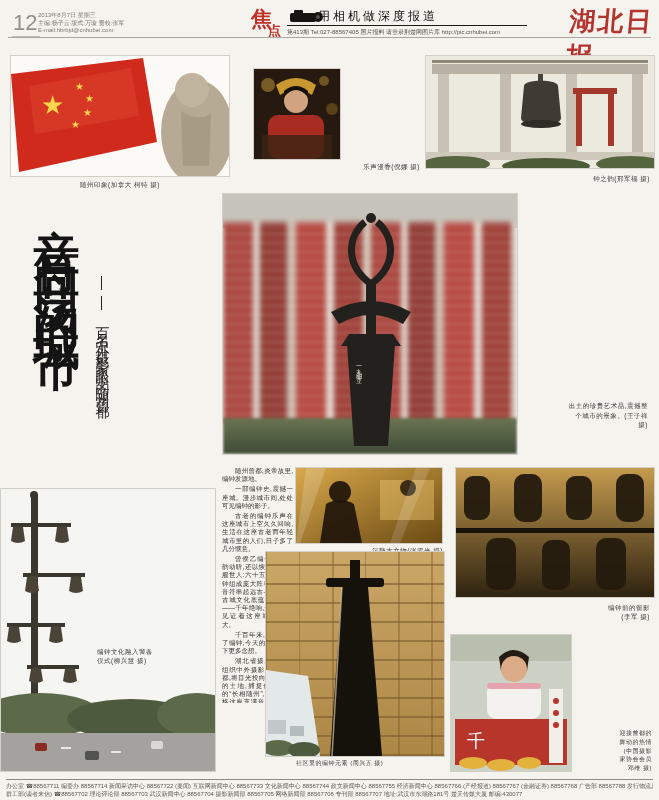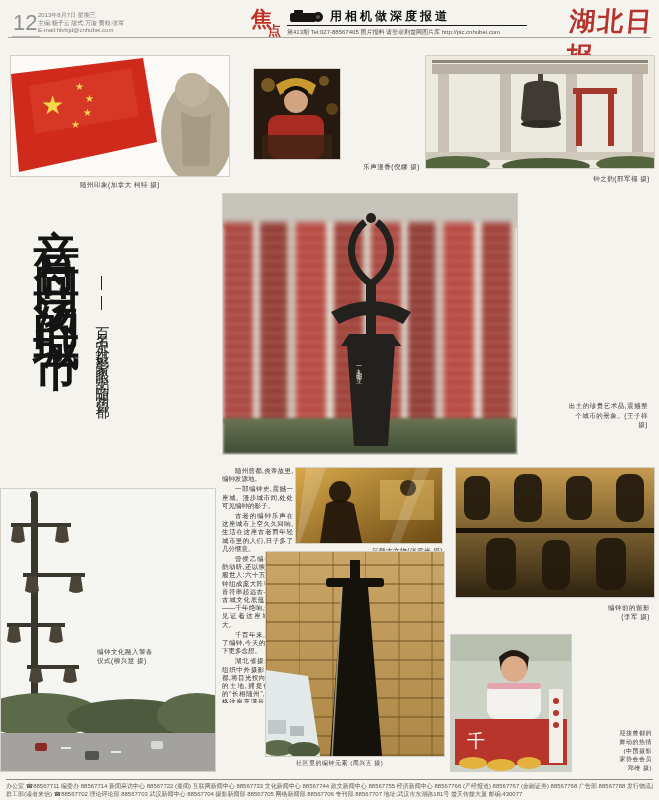--- a/index.html
+++ b/index.html
@@ -9,21 +9,21 @@
   .ph{position:absolute;overflow:hidden;background:#fff;border:1px solid #d3cfc7;box-sizing:border-box;}
   .cap{position:absolute;font-size:6.5px;line-height:8.5px;color:#3a3a3a;letter-spacing:.5px;}
   .v{writing-mode:vertical-rl;text-orientation:mixed;}
   
   .pgnum{left:12px;top:10px;font-size:22px;color:#8f8f8c;border-bottom:1px solid #bbb;padding:0 3px 0 1px;}
   .hmeta{left:38px;top:12px;font-size:6px;line-height:7.5px;color:#787874;}
   .hrule{left:8px;top:37px;width:643px;height:1px;background:#a9a6a0;}
   .seclogo{left:251px;top:7px;width:34px;height:32px;color:#bf3126;font-weight:bold;}
   .seclogo .t{position:absolute;left:0;top:-2px;font-size:21px;}
   .seclogo .b{position:absolute;left:17px;top:15px;font-size:13px;}
-  .slogan{left:330px;top:8px;font-size:12px;font-weight:bold;letter-spacing:3px;color:#101010;}
+  .slogan{left:318px;top:8px;font-size:12px;font-weight:normal;letter-spacing:3px;color:#101010;}
   .sloganline{left:287px;top:25px;width:240px;height:1px;background:#1a1a1a;}
   .issue{left:287px;top:28px;font-size:6px;color:#55524c;white-space:nowrap;}
   .paper{left:568px;top:4px;font-size:26px;font-weight:bold;color:#b5332c;
          font-family:"DejaVu Serif","Liberation Serif",serif;transform:skewX(-5deg);letter-spacing:2px;}
   
   .bigtitle{left:32px;top:192px;height:460px;font-size:46px;letter-spacing:19px;font-weight:bold;
             color:#141414;line-height:1.1;}
   .subtitle{left:94px;top:276px;height:380px;font-size:14px;letter-spacing:6px;color:#1e1e1e;font-weight:500;}
   
   .ph-city{left:222px;top:193px;width:296px;height:262px;}

